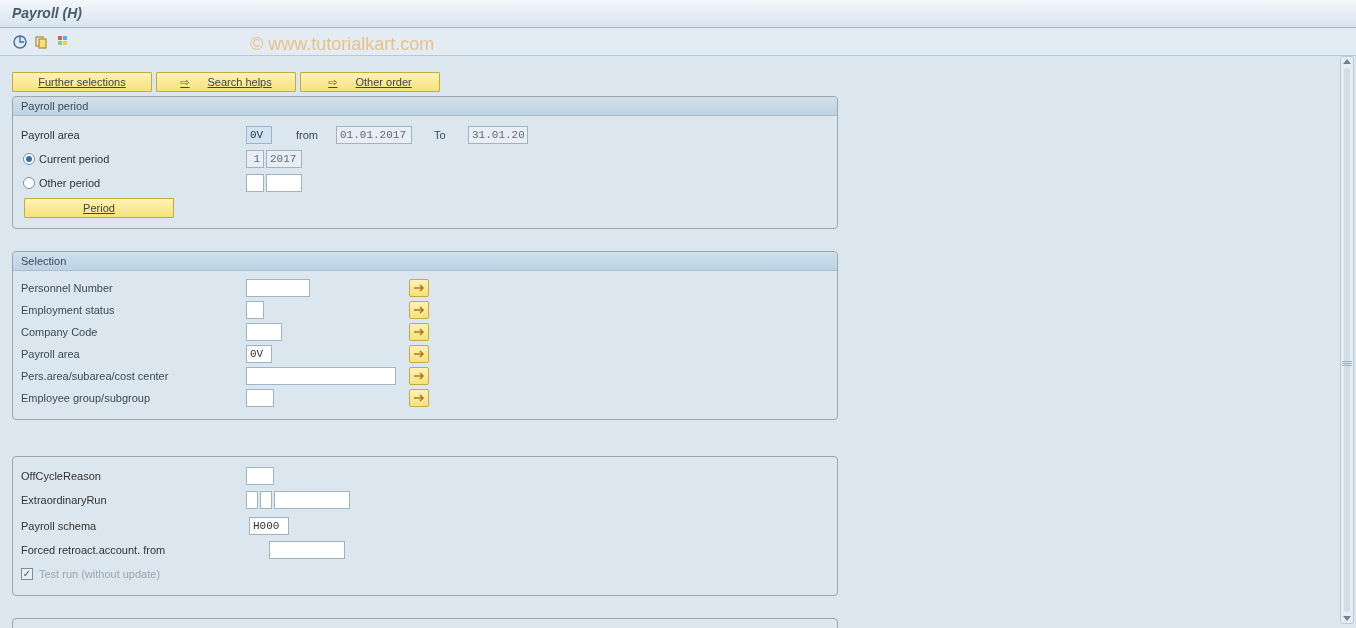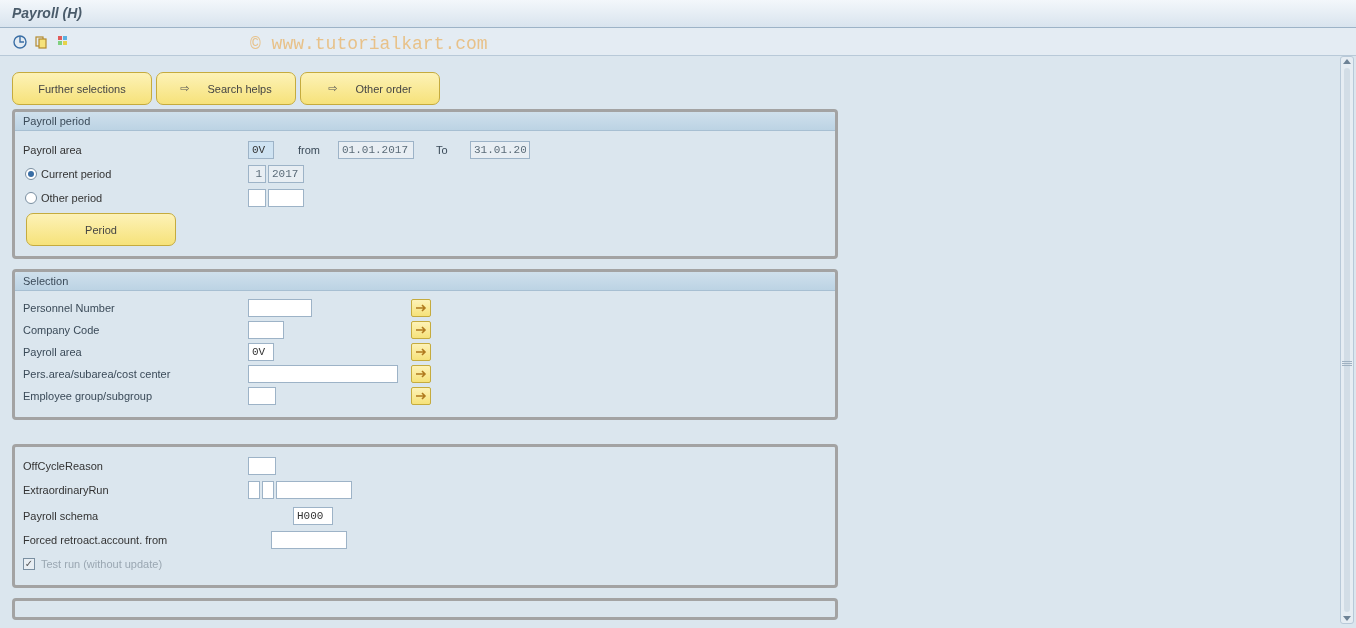--- a/index.html
+++ b/index.html
@@ -32,54 +32,55 @@
       align-items: center;
       gap: 6px;
     }
     .toolbar span { cursor: pointer; display:inline-flex; align-items:center; }
     .watermark {
       position: absolute;
       left: 250px;
       top: 34px;
       font-size: 18px;
       color: rgba(232,183,110,0.8);
-      font-family: Liberation Mono, monospace;
+      font-family: Liberation Sans, sans-serif;
       pointer-events: none;
       z-index: 50;
     }
     .content {
       position: absolute;
       top: 56px;
       left: 0;
       right: 20px;
       bottom: 0;
       padding: 16px 8px 8px 12px;
       overflow-y: auto;
     }
     .button-row { display: flex; gap: 4px; margin-bottom: 4px; }
     .yellow-btn {
       background: linear-gradient(#fdf2b7, #f6e27a);
       border: 1px solid #c5ab3e;
-      border-radius: 7px;
-      height: 33px;
+      border-radius: 1px;
+      height: 20px;
       display: inline-flex;
       align-items: center;
       justify-content: center;
       font-size: 11px;
       color: #444;
       cursor: pointer;
       padding: 0 6px;
+      text-decoration: underline;
     }
     .yellow-btn.wide { width: 140px; }
     .yellow-btn .arrow { margin-right: 18px; color:#555; }
     .yellow-btn.period-btn { width: 150px; margin-top:4px; margin-left:3px;}
     .group {
-      border: 3px solid #a3a3a3;
+      border: 1px solid #a3a3a3;
       border-radius: 4px;
-      margin-bottom: 10px;
+      margin-bottom: 22px;
       width: 826px;
       background: #dbe6ee;
     }
     .group-header {
       background: linear-gradient(#cfe0ec, #bcd3e4);
       border-bottom: 1px solid #a7bfd2;
       border-radius: 4px 4px 0 0;
       padding: 3px 8px;
       font-size: 11px;
       color: #3a4a58;
@@ -268,20 +269,29 @@
       <div class="sel-row">
         <div class="sel-label">Personnel Number</div>
         <div class="sel-input-col"><input type="text" class="field" style="width: 64px;" value=""></div>
         <div class="sel-multi-col"><span class="multi-btn">
               <svg width="12" height="10">
                 <path d="M1 5 L10 5 M7 2 L10 5 L7 8" stroke="#b07a1f" stroke-width="1.6" fill="none"></path>
               </svg>
             </span></div>
       </div>
       <div class="sel-row">
+        <div class="sel-label">Employment status</div>
+        <div class="sel-input-col"><input type="text" class="field" style="width: 18px;" value=""></div>
+        <div class="sel-multi-col"><span class="multi-btn">
+              <svg width="12" height="10">
+                <path d="M1 5 L10 5 M7 2 L10 5 L7 8" stroke="#b07a1f" stroke-width="1.6" fill="none"></path>
+              </svg>
+            </span></div>
+      </div>
+      <div class="sel-row">
         <div class="sel-label">Company Code</div>
         <div class="sel-input-col"><input type="text" class="field" style="width: 36px;" value=""></div>
         <div class="sel-multi-col"><span class="multi-btn">
               <svg width="12" height="10">
                 <path d="M1 5 L10 5 M7 2 L10 5 L7 8" stroke="#b07a1f" stroke-width="1.6" fill="none"></path>
               </svg>
             </span></div>
       </div>
       <div class="sel-row">
         <div class="sel-label">Payroll area</div>
@@ -321,21 +331,21 @@
         <div class="col-label">OffCycleReason</div>
         <input type="text" class="field" style="width: 28px;" value="">
       </div>
       <div class="form-row">
         <div class="col-label">ExtraordinaryRun</div>
         <input type="text" class="field" style="width: 12px;" value="">
         <input type="text" class="field" style="width: 12px; margin-left: 2px;">
         <input type="text" class="field" style="width: 76px; margin-left: 2px;" value="">
       </div>
       <div class="form-row" style="margin-top:4px;">
-        <div class="col-label" style="width:270px;">Payroll schema</div>
+        <div class="col-label" style="width:228px;">Payroll schema</div>
         <input type="text" class="field" style="width: 40px; font-family: &quot;Courier New&quot;;" value="H000">
       </div>
       <div class="form-row">
         <div class="col-label" style="width:248px;">Forced retroact.account. from</div>
         <input type="text" class="field" style="width: 76px;" value="">
       </div>
       <div class="form-row">
         <span class="checkbox checked disabled"></span>
         <span style="width:6px;"></span>
         <span class="disabled-text">Test run (without update)</span>

